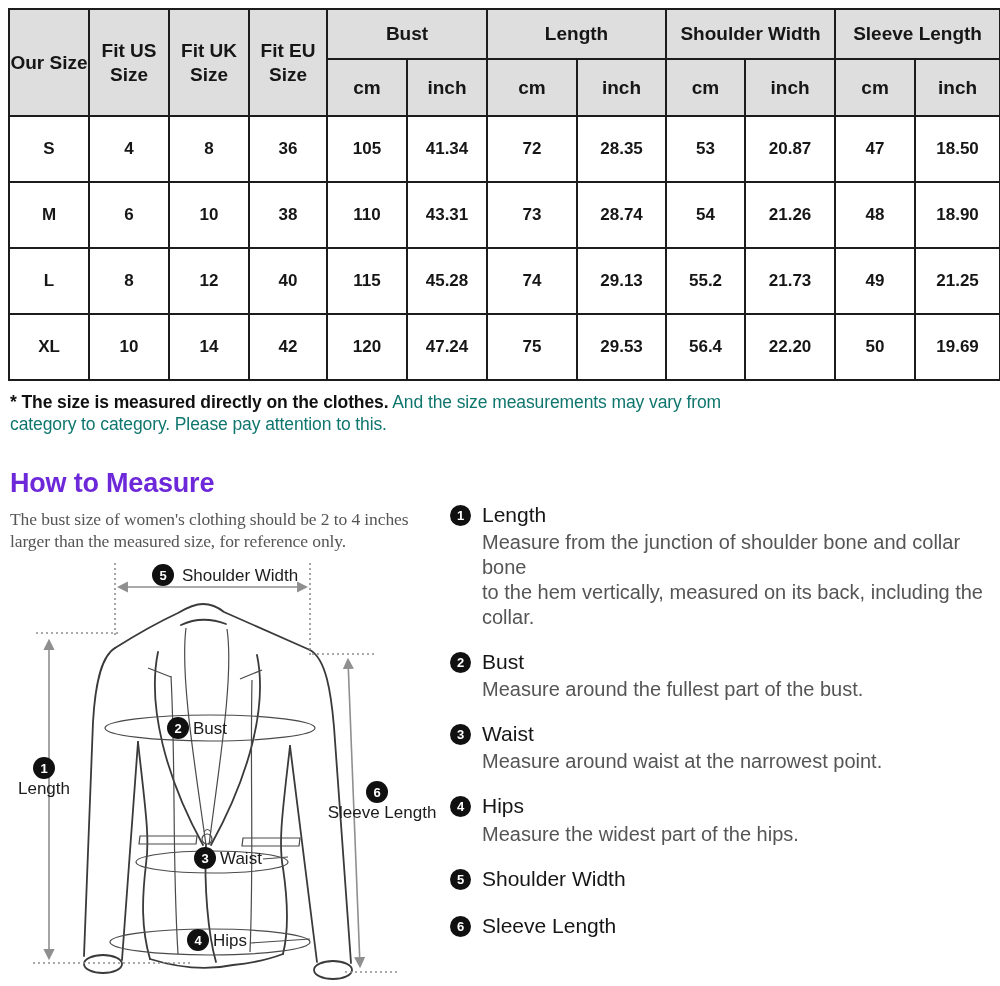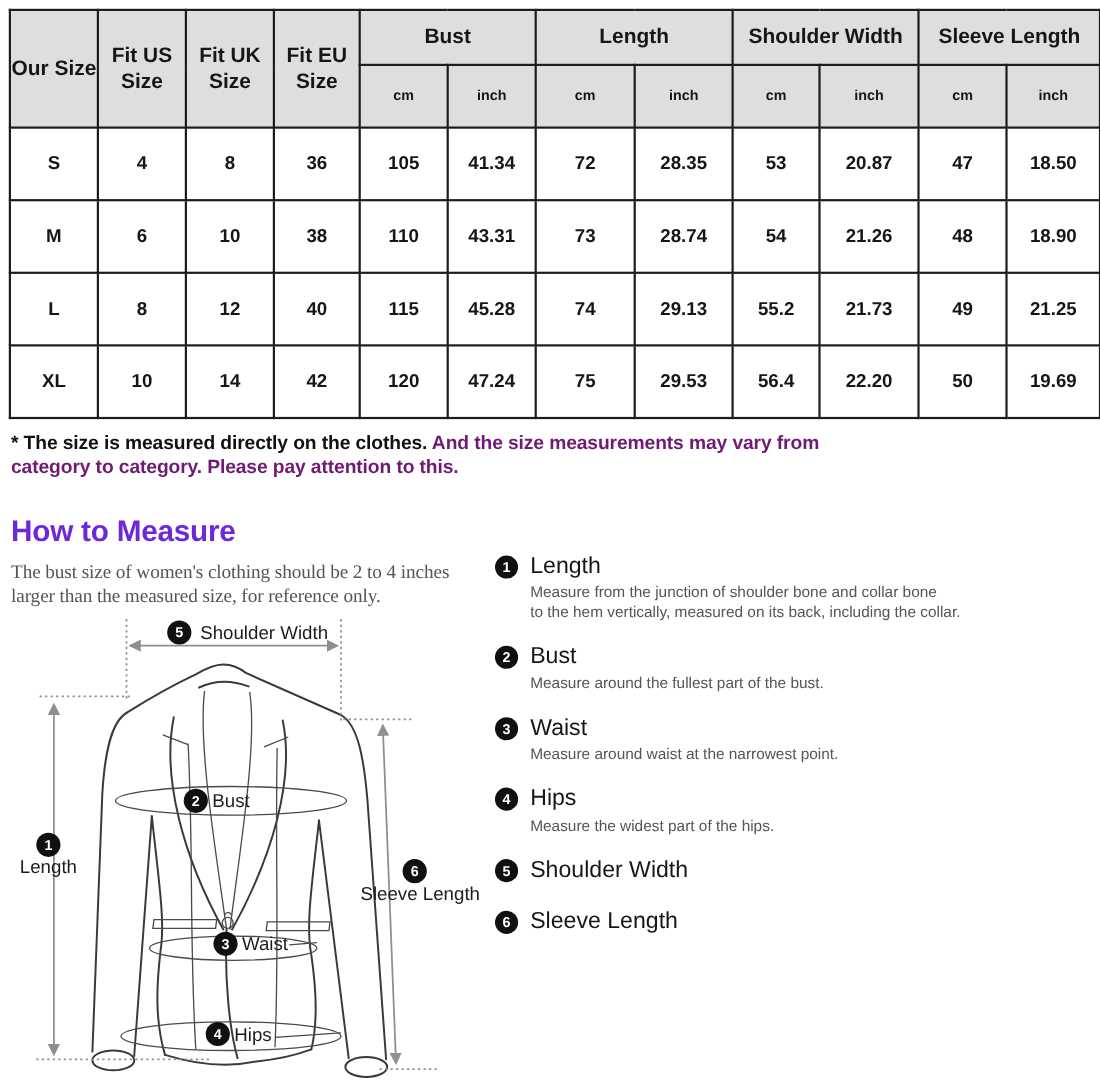--- a/index.html
+++ b/index.html
@@ -10,46 +10,46 @@
   }
 
   
   .size-table-wrap { position:absolute; left:8px; top:8px; width:989px; }
   table.size-table { border-collapse:collapse; width:100%; table-layout:fixed; }
   table.size-table th, table.size-table td {
     border:2px solid #1c1c1c; text-align:center; vertical-align:middle;
     font-weight:bold; color:#161616; background:#fff; padding:0;
   }
   table.size-table thead th { background:#dedede; font-size:19px; line-height:1.25; }
-  table.size-table thead tr.units th { font-size:13px; }
+  table.size-table thead tr.units th { font-size:19px; }
   table.size-table tbody td { font-size:17px; }
   tr.hdr-top { height:50px; }
   tr.units   { height:57px; }
   tbody tr   { height:66px; }
 
   
   .note { position:absolute; left:10px; top:391px; width:782px; font-size:17.5px; line-height:1.27; letter-spacing:-0.1px; }
   .note .b { font-weight:bold; color:#111; }
-  .note .g { font-weight:bold; color:#701a75; }
+  .note .g { font-weight:normal; color:#0f766e; }
 
   
   .htm-title { position:absolute; left:10px; top:468px; font-size:27px; font-weight:bold; color:#6d28d9; letter-spacing:-0.2px; }
   .htm-intro { position:absolute; left:10px; top:508px; width:450px; font-size:17.5px; color:#555; line-height:1.28; white-space:pre-line; letter-spacing:-0.1px;font-family:Liberation Serif, serif; }
 
   
   .measure-list { position:absolute; left:450px; top:503px; width:545px; }
   .m-item { display:flex; margin-bottom:20px; }
   .m-badge {
     flex:0 0 21px; width:21px; height:21px; margin-top:2px; border-radius:50%;
     background:#101010; color:#fff; font-size:13px; font-weight:bold;
     display:flex; align-items:center; justify-content:center;
   }
   .m-body { margin-left:11px; }
   .m-title { font-size:21px; color:#161616; line-height:1.15; margin-bottom:3px; }
-  .m-desc { font-size:14px; color:#555; line-height:1.25; white-space:pre-line; }
+  .m-desc { font-size:20px; color:#555; line-height:1.25; white-space:pre-line; }
 
   
   .diagram { position:absolute; left:0; top:556px; width:445px; height:430px; }
   .diagram svg { display:block; }
   .jkt { fill:none; stroke:#3a3a3a; stroke-width:1.8; stroke-linecap:round; stroke-linejoin:round; }
   .jkt-thin { fill:none; stroke:#4a4a4a; stroke-width:1.2; }
   .meas { stroke:#8f8f8f; stroke-width:1.6; fill:none; }
   .dots { stroke:#8f8f8f; stroke-width:1.6; fill:none; stroke-dasharray:2 3; }
   .dlabel { font-family:"Liberation Sans","DejaVu Sans",sans-serif; font-size:17px; fill:#1c1c1c; }
   .dnum { font-family:"Liberation Sans","DejaVu Sans",sans-serif; font-size:13px; font-weight:bold; fill:#fff; text-anchor:middle; }

